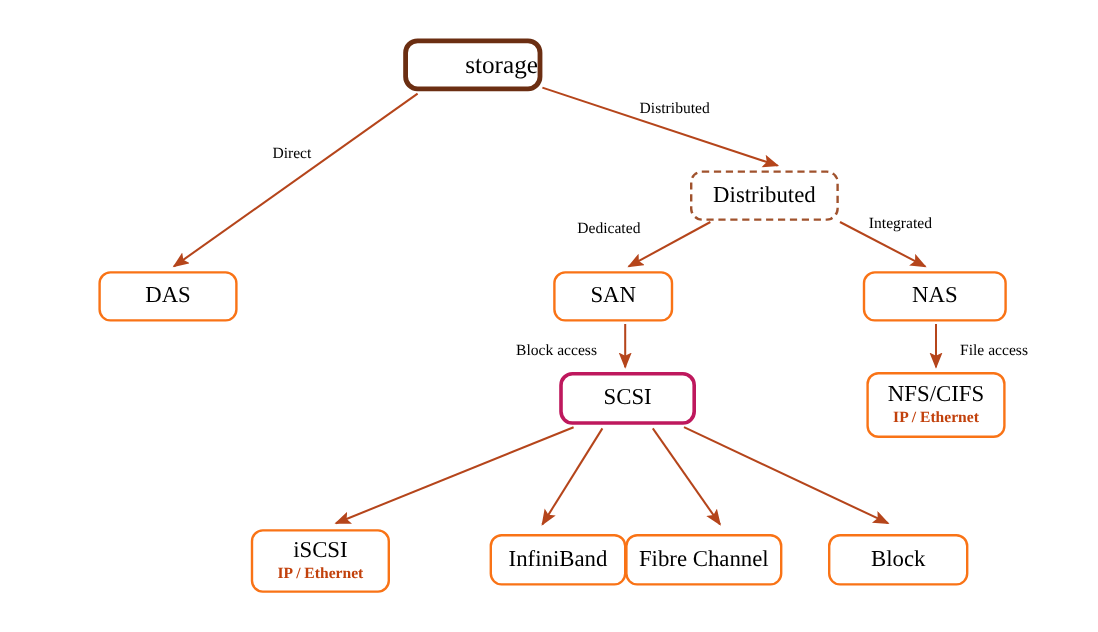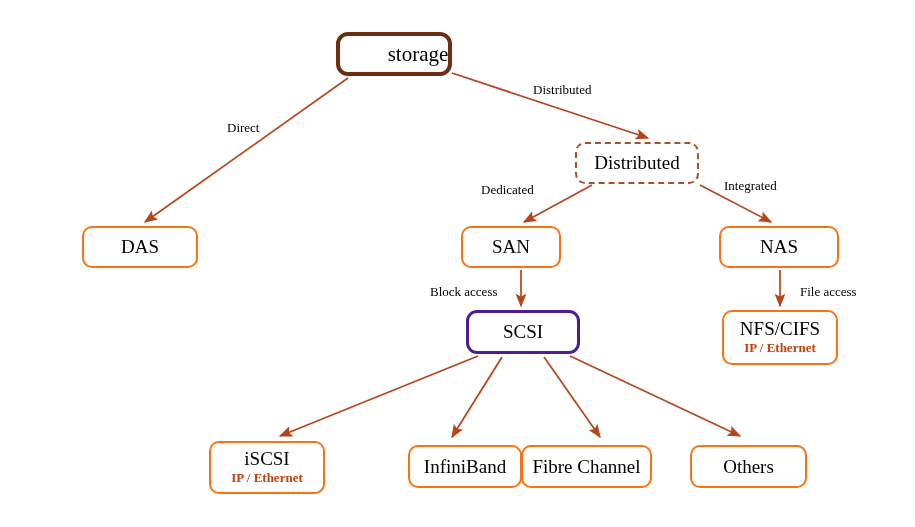--- a/index.html
+++ b/index.html
@@ -56,21 +56,21 @@
   }
   
   .node.normal {
     border: 2px solid #f97316;
   }
   .node.normal .title {
     font-size: 19px;
   }
   
   .node.emphasis {
-    border: 3px solid #4c1d95;
+    border: 3px solid #be185d;
     border-radius: 11px;
   }
   .node.emphasis .title {
     font-size: 19px;
   }
   
   .node.dashed {
     border: 2px dashed #a0522d;
     background: transparent;
   }
@@ -141,21 +141,21 @@
         <div class="title">iSCSI</div>
         <div class="sub">IP / Ethernet</div>
       </div>
       <div class="node normal" style="left: 366px; top: 445px; width: 114px; height: 43px; margin-left: 42px;">
         <div class="title">InfiniBand</div>
       </div>
       <div class="node normal" style="left: 521px; top: 445px; width: 131px; height: 43px;">
         <div class="title">Fibre Channel</div>
       </div>
       <div class="node normal" style="left: 690px; top: 445px; width: 117px; height: 43px;">
-        <div class="title">Others</div>
+        <div class="title">Block</div>
       </div>
     </div>
   <div id="label-layer">
       <div class="edge-label" style="left: 205px; top: 120px; margin-left: 22px;">Direct</div>
       <div class="edge-label" style="left: 533px; top: 82px;">Distributed</div>
       <div class="edge-label" style="left: 481px; top: 182px;">Dedicated</div>
       <div class="edge-label" style="left: 724px; top: 178px;">Integrated</div>
       <div class="edge-label" style="left: 430px; top: 284px; text-align: center;">Block access</div>
       <div class="edge-label" style="left: 800px; top: 284px;">File access</div>
     </div>

